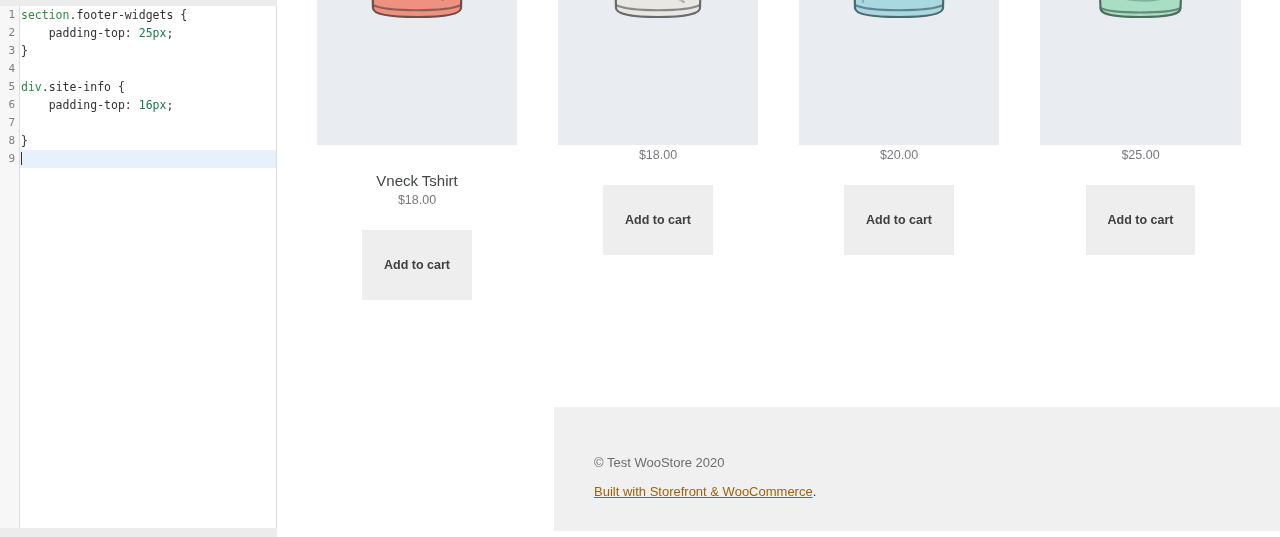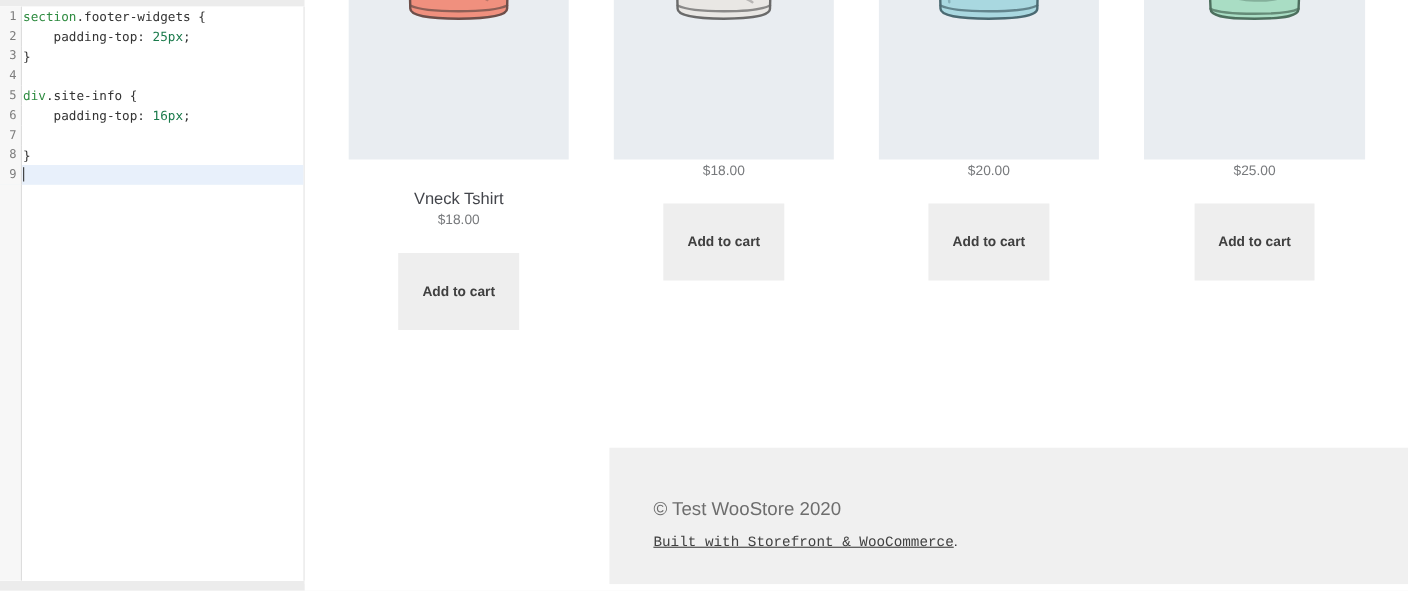--- a/index.html
+++ b/index.html
@@ -171,26 +171,25 @@
     width: 1003px;
     height: 124px;
     background: #f0f0f0;
   }
   .site-info {
     position: absolute;
     left: 40px; top: 45px;
     font-size: 13px;
     line-height: 22px;
   }
-  .copyright { color: #6d6d6d; font-size: 17px; }
+  .copyright { color: #6d6d6d; font-size: 13px; }
   .built-line { margin-top: 7px; color: #2c2d33; font-size: 13px; }
   .built-link {
-    color: #404040;
+    color: #a16207;
     text-decoration: underline;
-    font-family: Liberation Mono, monospace;
   }
   .built-dot { color: #2c2d33; text-decoration: none; }
 </style>
 </head>
 <body>
 
 <div id="app">
 
   <div class="top-strip"></div>
   <div class="bottom-strip-inner"></div>

